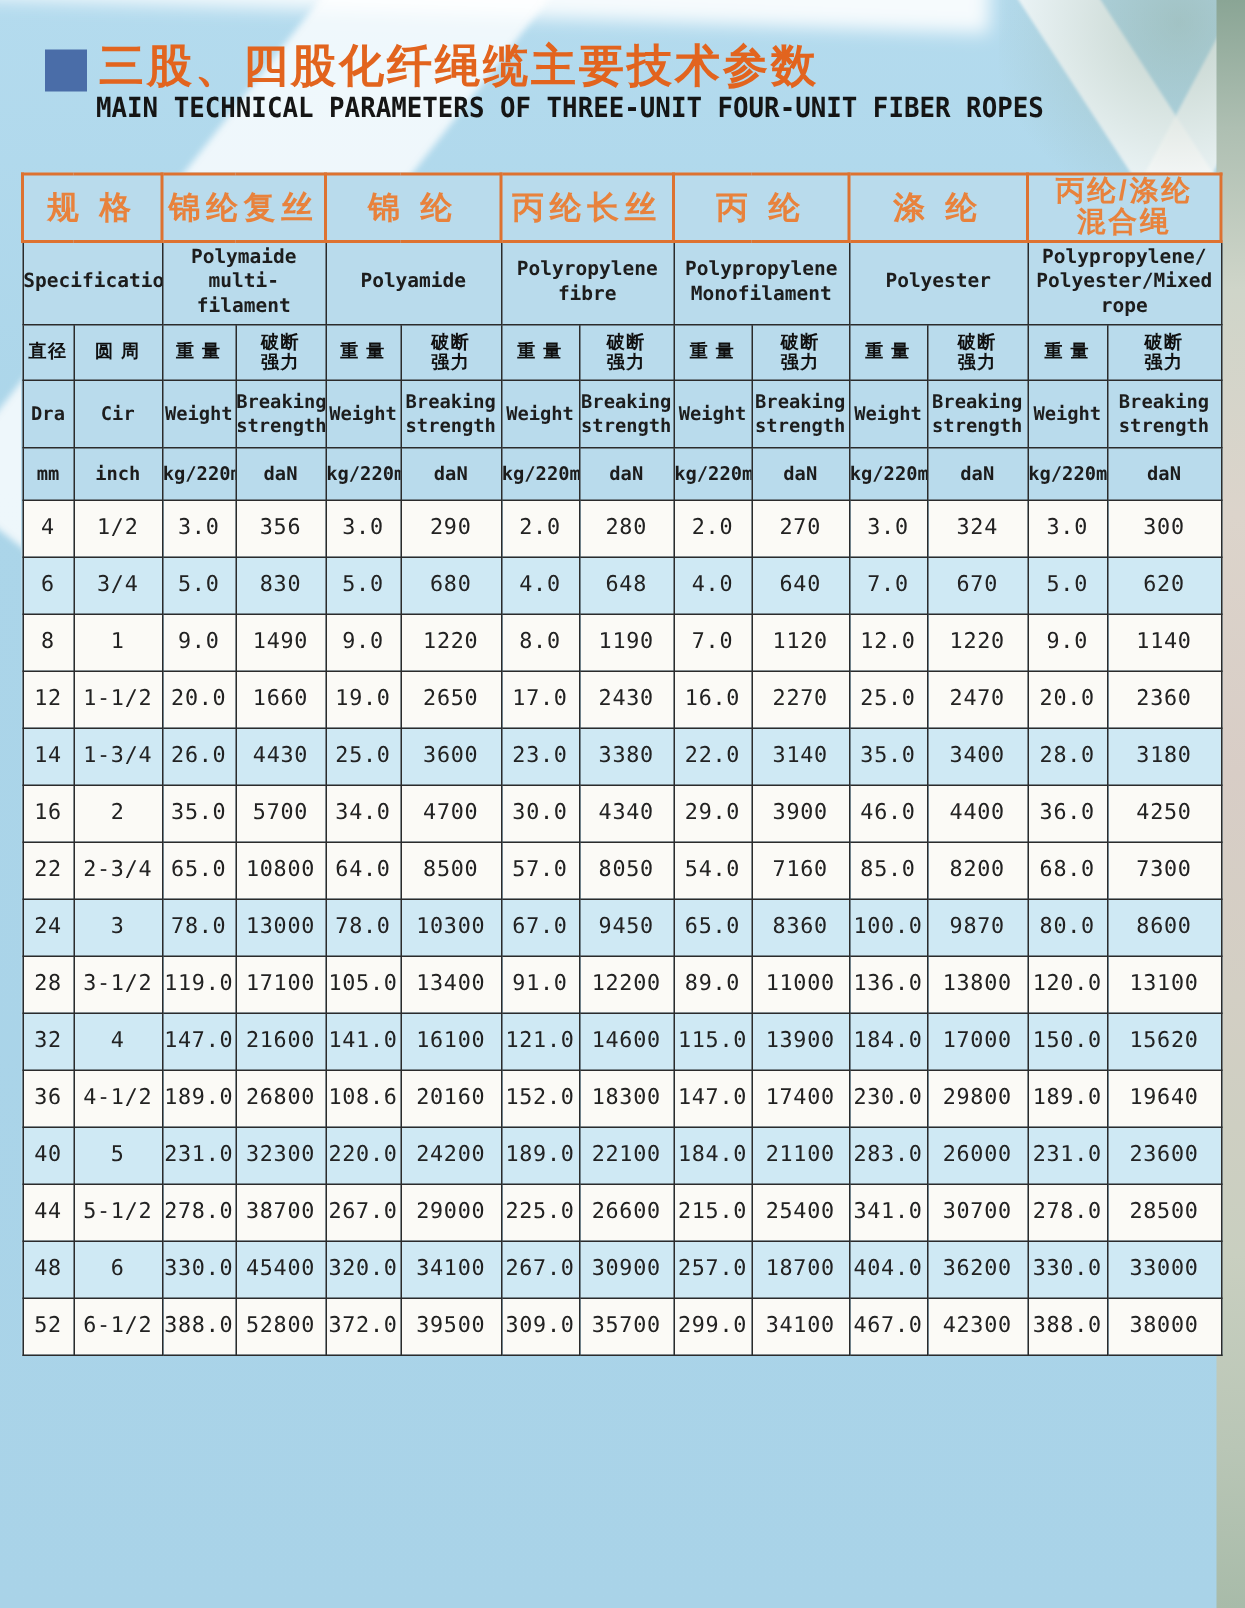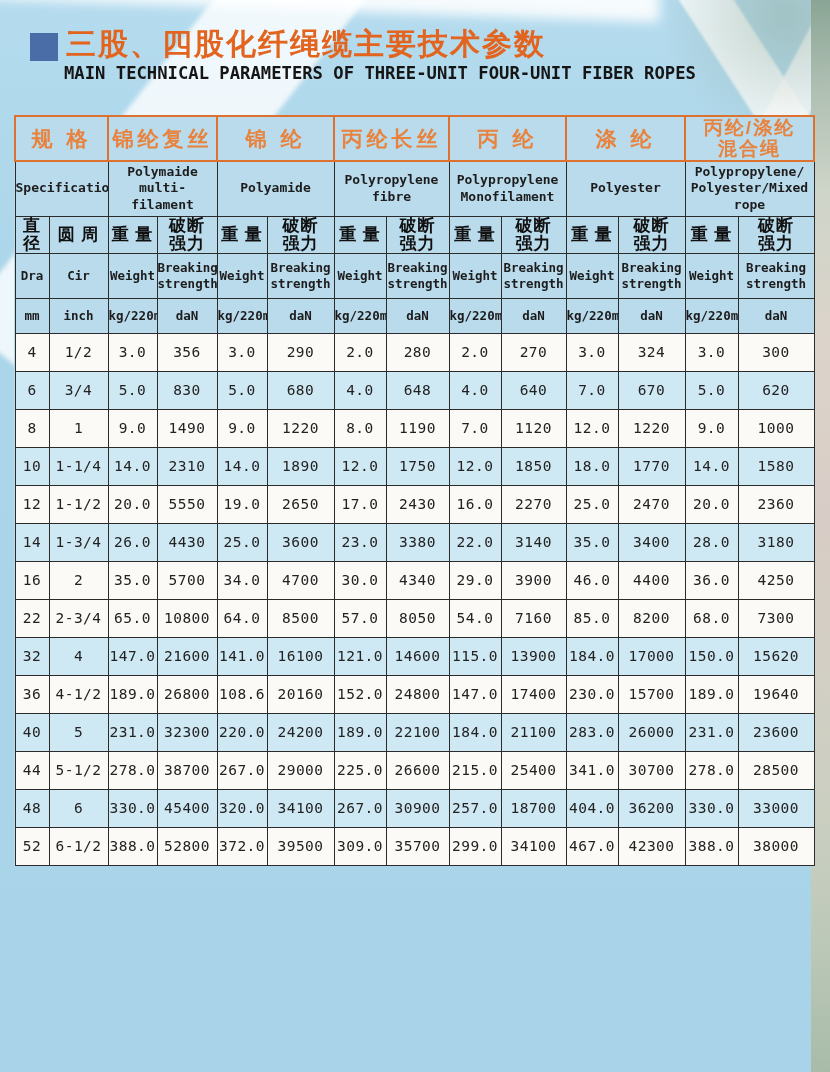--- a/index.html
+++ b/index.html
@@ -30,21 +30,21 @@
   table.spec th,table.spec td{padding:0;text-align:center;vertical-align:middle;overflow:hidden;}
   table.spec th{border:1.5px solid #2b2b2b;white-space:pre-line;background:#b9dbec;}
   table.spec td{border:1.5px solid #2b2b2b;font-family:"DejaVu Sans Mono",monospace;
     font-size:14.5px;color:#222;letter-spacing:.5px;height:37px;background:#fbfaf6;}
   tr.shaded td{background:#cfe9f4;}
   tr.hdr-band th{border:2.5px solid #dd7230;color:#e8823c;font-weight:bold;font-size:21px;
     letter-spacing:4px;height:42px;line-height:1.12;}
   tr.hdr-band th.mixed{font-size:19px;letter-spacing:2px;}
   tr.hdr-en th{height:54px;font-family:"DejaVu Sans Mono",monospace;font-weight:bold;font-size:13px;
     color:#1d1d1d;line-height:1.25;letter-spacing:0;}
-  tr.hdr-cn2 th{height:36px;font-size:17px;font-weight:bold;color:#101010;line-height:1.05;letter-spacing:1px;}
+  tr.hdr-cn2 th{height:36px;font-size:12px;font-weight:bold;color:#101010;line-height:1.05;letter-spacing:1px;}
   tr.hdr-en2 th{height:44px;font-family:"DejaVu Sans Mono",monospace;font-weight:bold;font-size:12.5px;
     color:#1d1d1d;line-height:1.25;letter-spacing:0;}
   tr.hdr-unit th{height:34px;font-family:"DejaVu Sans Mono",monospace;font-weight:bold;font-size:12.5px;
     color:#1c1c1c;letter-spacing:0;}
 </style>
 </head>
 <body>
 
 <div class="stripe stripe-top"></div>
 <div class="stripe stripe-a"></div>
@@ -200,43 +200,27 @@
         <td>1490</td>
         <td>9.0</td>
         <td>1220</td>
         <td>8.0</td>
         <td>1190</td>
         <td>7.0</td>
         <td>1120</td>
         <td>12.0</td>
         <td>1220</td>
         <td>9.0</td>
-        <td>1000</td>
-      </tr>
-      <tr class="shaded">
-        <td>10</td>
-        <td>1-1/4</td>
-        <td>14.0</td>
-        <td>2310</td>
-        <td>14.0</td>
-        <td>1890</td>
-        <td>12.0</td>
-        <td>1750</td>
-        <td>12.0</td>
-        <td>1850</td>
-        <td>18.0</td>
-        <td>1770</td>
-        <td>14.0</td>
-        <td>1580</td>
+        <td>1140</td>
       </tr>
       <tr>
         <td>12</td>
         <td>1-1/2</td>
         <td>20.0</td>
-        <td>5550</td>
+        <td>1660</td>
         <td>19.0</td>
         <td>2650</td>
         <td>17.0</td>
         <td>2430</td>
         <td>16.0</td>
         <td>2270</td>
         <td>25.0</td>
         <td>2470</td>
         <td>20.0</td>
         <td>2360</td>
@@ -283,20 +267,52 @@
         <td>57.0</td>
         <td>8050</td>
         <td>54.0</td>
         <td>7160</td>
         <td>85.0</td>
         <td>8200</td>
         <td>68.0</td>
         <td>7300</td>
       </tr>
       <tr class="shaded">
+        <td>24</td>
+        <td>3</td>
+        <td>78.0</td>
+        <td>13000</td>
+        <td>78.0</td>
+        <td>10300</td>
+        <td>67.0</td>
+        <td>9450</td>
+        <td>65.0</td>
+        <td>8360</td>
+        <td>100.0</td>
+        <td>9870</td>
+        <td>80.0</td>
+        <td>8600</td>
+      </tr>
+      <tr>
+        <td>28</td>
+        <td>3-1/2</td>
+        <td>119.0</td>
+        <td>17100</td>
+        <td>105.0</td>
+        <td>13400</td>
+        <td>91.0</td>
+        <td>12200</td>
+        <td>89.0</td>
+        <td>11000</td>
+        <td>136.0</td>
+        <td>13800</td>
+        <td>120.0</td>
+        <td>13100</td>
+      </tr>
+      <tr class="shaded">
         <td>32</td>
         <td>4</td>
         <td>147.0</td>
         <td>21600</td>
         <td>141.0</td>
         <td>16100</td>
         <td>121.0</td>
         <td>14600</td>
         <td>115.0</td>
         <td>13900</td>
@@ -306,25 +322,25 @@
         <td>15620</td>
       </tr>
       <tr>
         <td>36</td>
         <td>4-1/2</td>
         <td>189.0</td>
         <td>26800</td>
         <td>108.6</td>
         <td>20160</td>
         <td>152.0</td>
-        <td>24800</td>
+        <td>18300</td>
         <td>147.0</td>
         <td>17400</td>
         <td>230.0</td>
-        <td>15700</td>
+        <td>29800</td>
         <td>189.0</td>
         <td>19640</td>
       </tr>
       <tr class="shaded">
         <td>40</td>
         <td>5</td>
         <td>231.0</td>
         <td>32300</td>
         <td>220.0</td>
         <td>24200</td>

